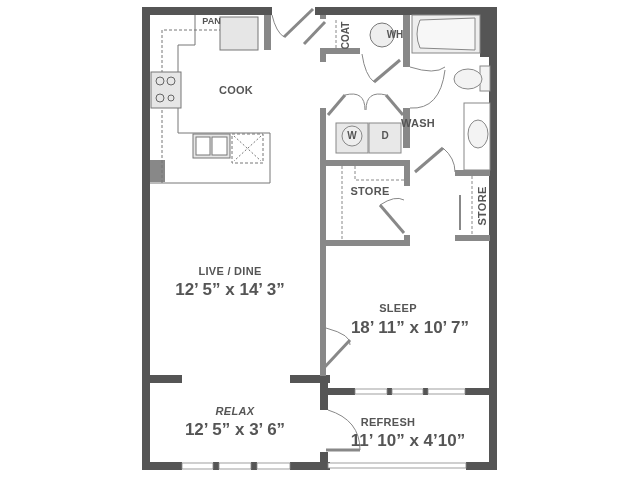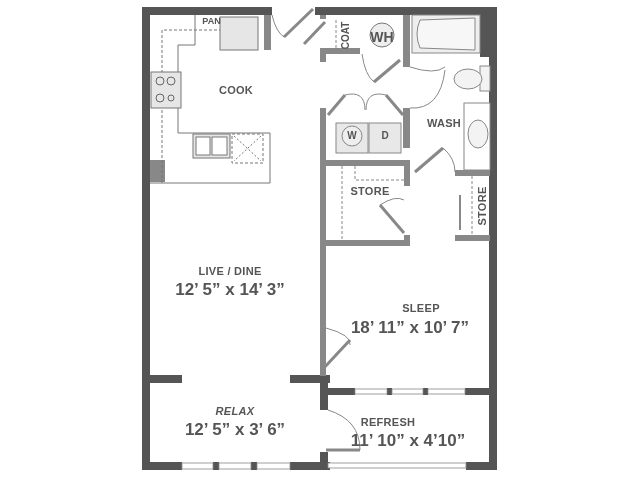--- a/index.html
+++ b/index.html
@@ -143,25 +143,25 @@
     <line x1="326" y1="450" x2="360" y2="450" stroke-width="3"></line>
     <path d="M328,410 Q360,420 360,450"></path>
     <line x1="460" y1="195" x2="460" y2="230" stroke-width="2"></line>
   </g>
 </svg>
 
 <div class="lbl small" style="left:196px;top:16px;width:31px;">PAN</div>
 <div class="lbl room-name" style="left:206px;top:84px;width:60px;">COOK</div>
 <div class="lbl room-name" style="left:170px;top:265px;width:120px;">LIVE / DINE</div>
 <div class="lbl room-dim" style="left:170px;top:280px;width:120px;">12’ 5” x 14’ 3”</div>
-<div class="lbl room-name" style="left:361px;top:302px;width:120px;">SLEEP</div>
+<div class="lbl room-name" style="left:338px;top:302px;width:120px;">SLEEP</div>
 <div class="lbl room-dim" style="left:350px;top:318px;width:120px;">18’ 11” x 10’ 7”</div>
 <div class="lbl room-name" style="left:175px;top:405px;width:120px;font-style:italic;">RELAX</div>
 <div class="lbl room-dim" style="left:175px;top:420px;width:120px;">12’ 5” x 3’ 6”</div>
 <div class="lbl room-name" style="left:328px;top:416px;width:120px;">REFRESH</div>
 <div class="lbl room-dim" style="left:348px;top:431px;width:120px;">11’ 10” x 4’10”</div>
-<div class="lbl room-name" style="left:416px;top:117px;width:56px;">WASH</div>
+<div class="lbl room-name" style="left:390px;top:117px;width:56px;">WASH</div>
 <div class="lbl room-name" style="left:340px;top:185px;width:60px;">STORE</div>
 <div class="lbl room-name vert" style="left:452px;top:200px;width:60px;">STORE</div>
 <div class="lbl small vert" style="left:325px;top:30px;width:40px;font-size:10px;">COAT</div>
-<div class="lbl small" style="left:370px;top:29px;width:24px;font-size:14px;">WH</div>
+<div class="lbl small" style="left:370px;top:29px;width:24px;font-size:10px;padding-left:13px;">WH</div>
 <div class="lbl small" style="left:344px;top:130px;width:16px;font-size:10px;">W</div>
 <div class="lbl small" style="left:377px;top:130px;width:16px;font-size:10px;">D</div>
 
 </body></html>

